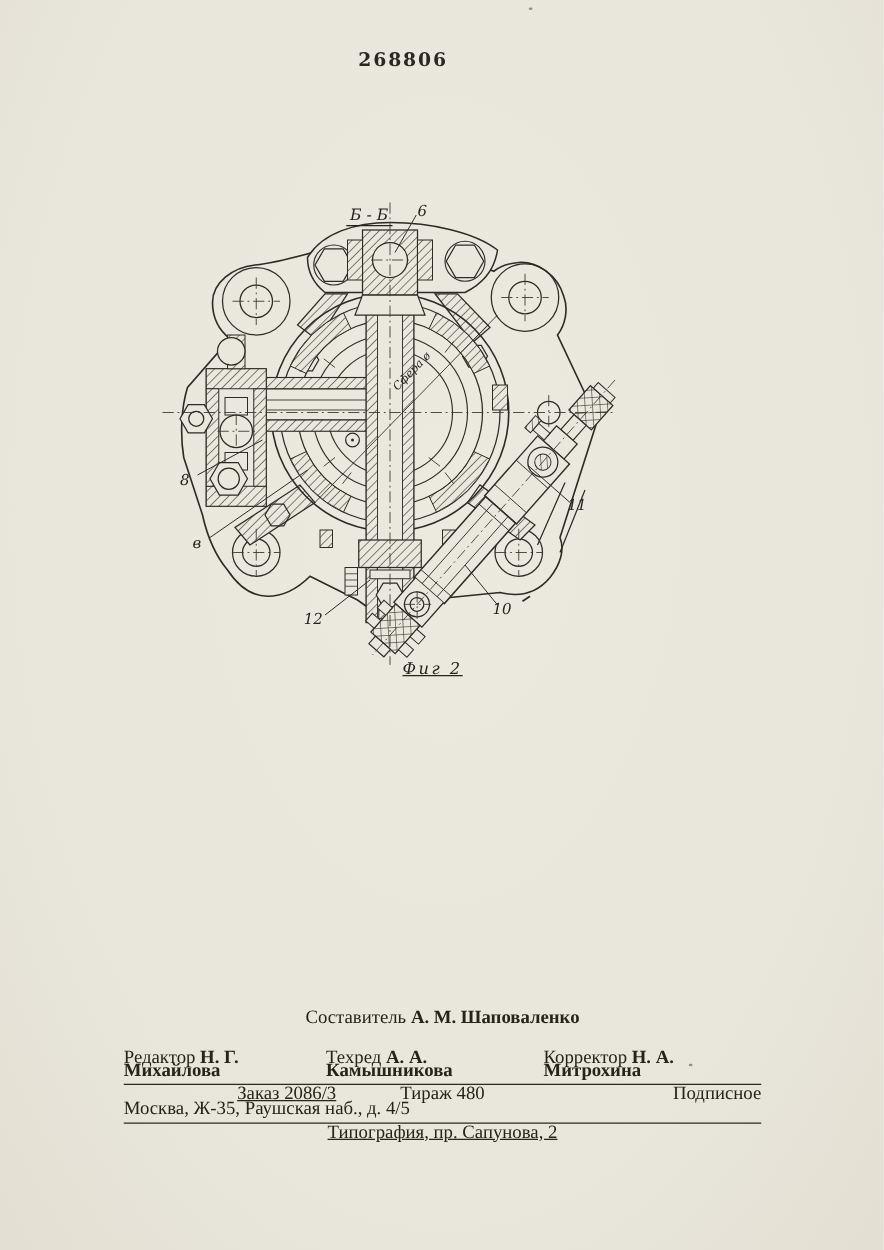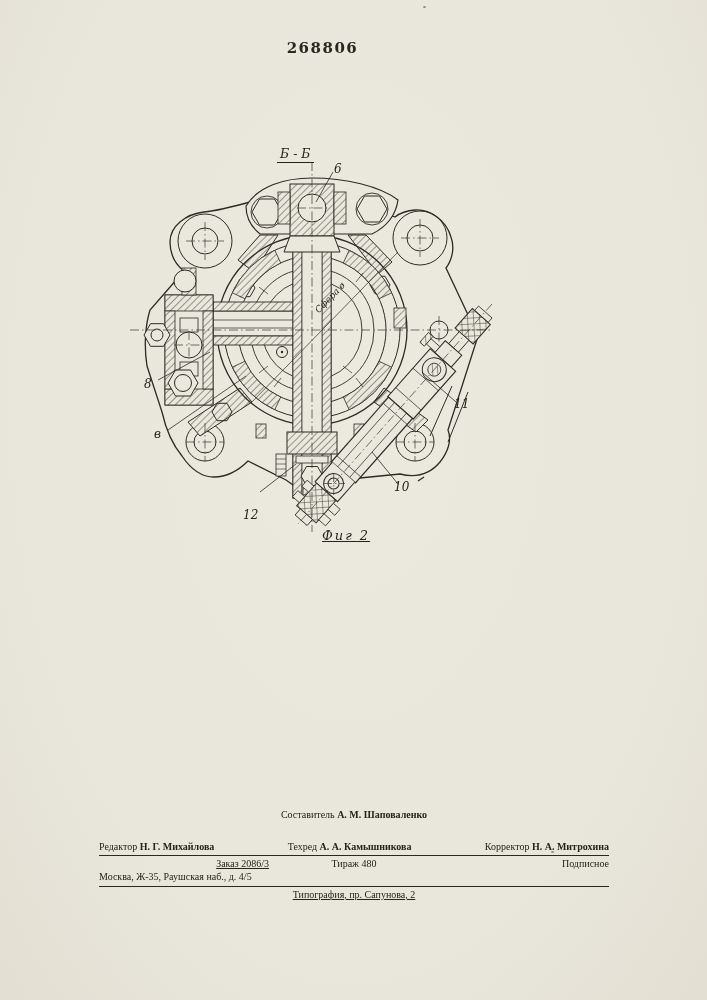--- a/index.html
+++ b/index.html
@@ -29,21 +29,21 @@
   .section-label{ border-bottom:1.2px solid #26231d; padding:0 3px 1px 3px; font-size:12.5px; }
   .caption{ font-size:13px; letter-spacing:2px; }
   .sphere-note{
     font-size:9px;
     transform:rotate(-46deg); transform-origin:0 0;
   }
   .speck{ position:absolute; width:3px; height:2px; background:#6b675e; border-radius:50%; opacity:.7; }
 
   .footer{
     position:absolute; left:99px; top:809px; width:510px;
-    font-size:10px; line-height:11.5px; color:#262319;
+    font-size:15px; line-height:11.5px; color:#262319;
   }
   .footer b{ font-weight:bold; }
   .f-center{ text-align:center; }
   .f-row{ display:flex; justify-content:space-between; }
   .f-rule{ border-top:1.1px solid #2b2822; margin-top:3px; padding-top:2px; }
   .credits-row{ margin-top:20px; }
   .imprint-row .col-l{ flex:1; text-align:right;text-decoration:underline; }
   .imprint-row .col-c{ flex:1; text-align:center; }
   .imprint-row .col-r{ flex:1; text-align:right; }
   .org-line{ text-align:center; word-spacing:2.5px; margin-top:1px; }
@@ -215,27 +215,27 @@
           <path d="M68,290 L146,236"></path>
           <path d="M356,262 L322,232"></path>
           <path d="M298,344 L272,312"></path>
           <path d="M160,352 L196,324"></path>
         </g>
         <path stroke-width="1.4" d="M318,341 l6,-4"></path>
       </g>
     </svg>
   </div>
 
-  <span class="fig-label section-label" style="left:277px; top:146px;">Б - Б</span>
+  <span class="fig-label section-label" style="left:277px; top:164px;">Б - Б</span>
   <span class="fig-label" style="left:334px; top:162px;">6</span>
   <span class="fig-label" style="left:144px; top:377px;">8</span>
   <span class="fig-label" style="left:154px; top:427px;">в</span>
   <span class="fig-label" style="left:454px; top:397px;">11</span>
   <span class="fig-label" style="left:394px; top:480px;">10</span>
-  <span class="fig-label" style="left:243px; top:508px;">12</span>
+  <span class="fig-label" style="left:243px; top:488px;">12</span>
   <span class="fig-label sphere-note" style="left:313px; top:308px;">Сфера ø</span>
   <span class="fig-label caption" style="left:322px; top:528px;text-decoration:underline;">Фиг 2</span>
 
   <div class="footer">
     <div class="f-center">
       <span>Составитель</span>
       <b>А. М. Шаповаленко</b>
     </div>
     <div class="f-row credits-row">
       <span>

